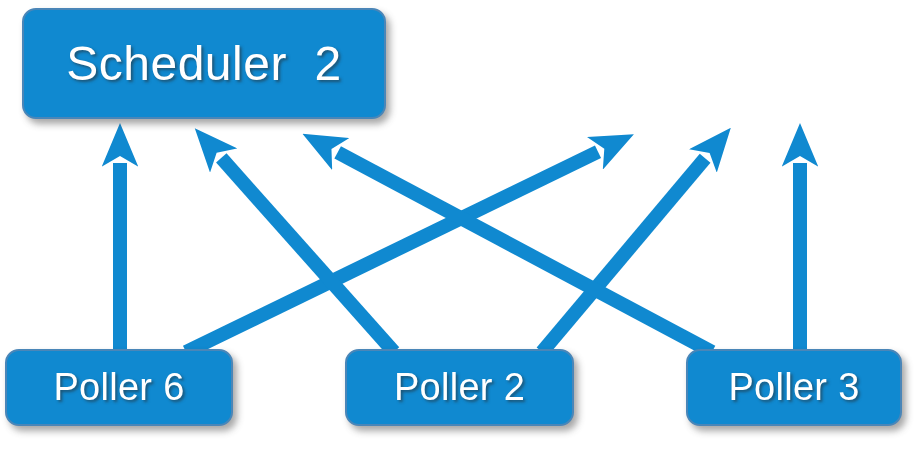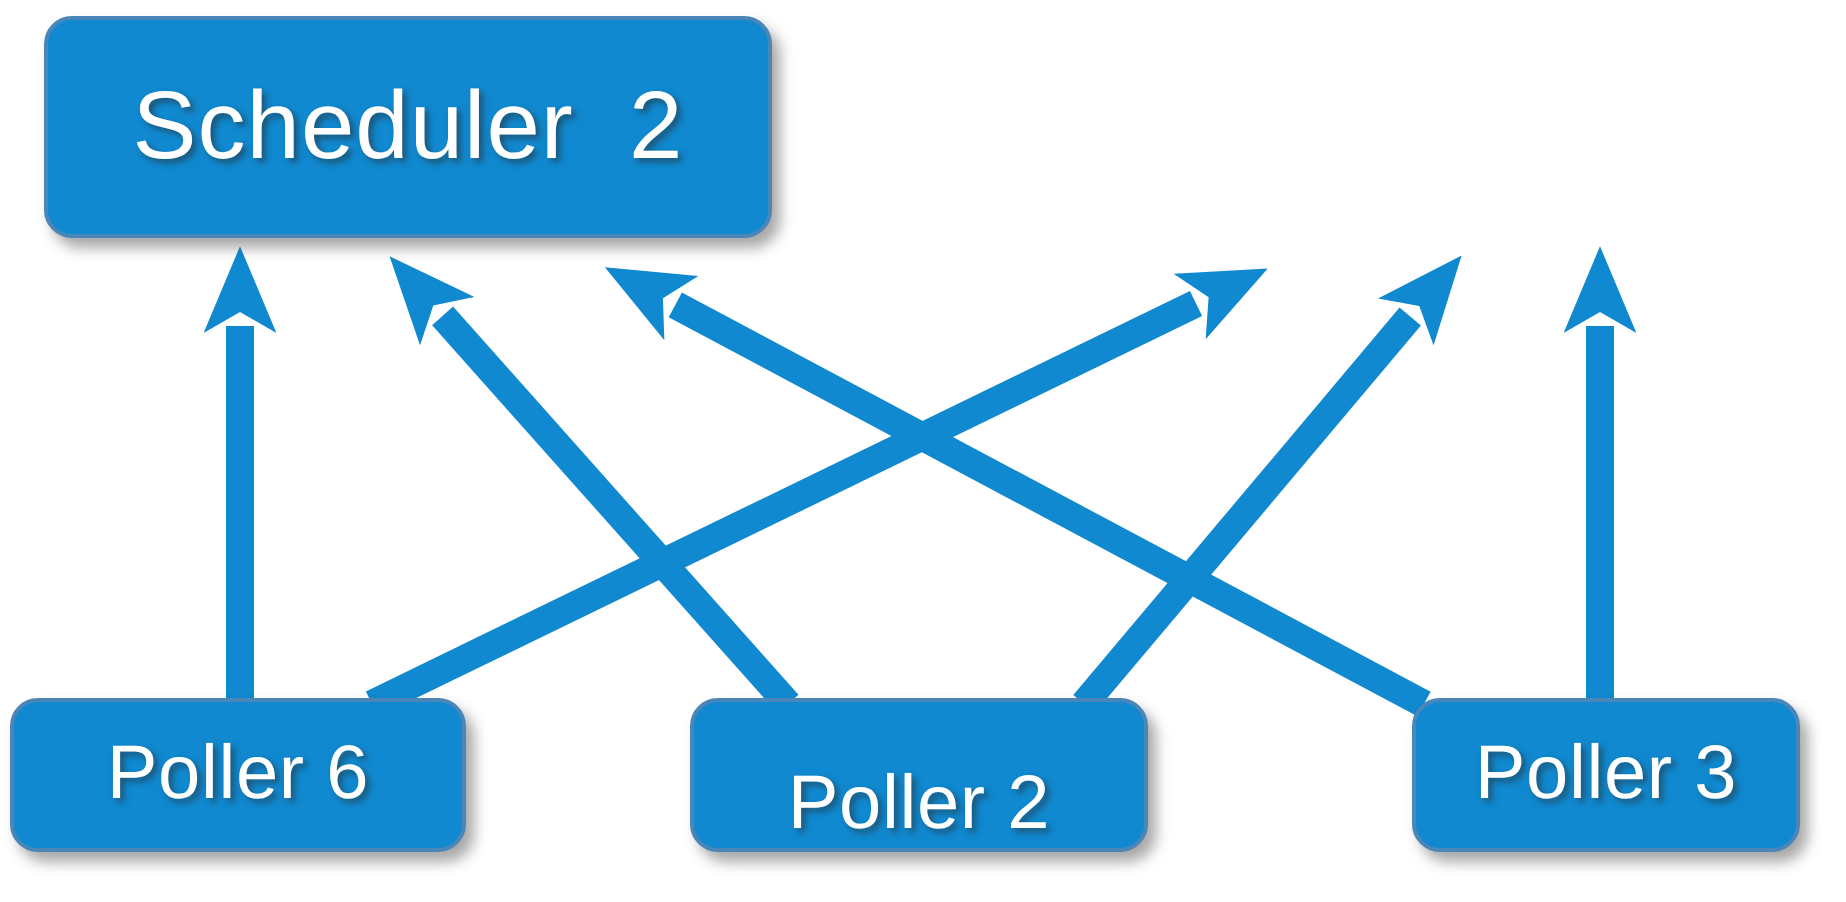--- a/index.html
+++ b/index.html
@@ -41,22 +41,22 @@
     font-size: 48px;
     letter-spacing: 0.5px;
   }
   .poller {
     font-size: 38px;
     letter-spacing: 0.3px;
   }
   #sched-1 { left: 22px;  top: 8px;   width: 364px; height: 111px; }
   #sched-2 { left: 555px; top: 8px;   width: 351px; height: 111px; }
   #poller-1 { left: 5px;   top: 349px; width: 228px; height: 77px; }
-  #poller-2 { left: 345px; top: 349px; width: 229px; height: 77px; align-items: flex-end; }
-  #poller-3 { left: 686px; top: 349px; width: 194px; height: 77px; margin-left: 20px; }
+  #poller-2 { left: 345px; top: 349px; width: 229px; height: 77px; }
+  #poller-3 { left: 686px; top: 349px; width: 216px; height: 77px; }
 </style>
 </head>
 <body>
 
 <div id="canvas">
 
   <svg id="arrow-layer" viewBox="0 0 923 451" xmlns="http://www.w3.org/2000/svg">
     <defs>
       <marker id="head" markerWidth="3.1" markerHeight="2.6" refX="0.25" refY="1.3" orient="auto" markerUnits="strokeWidth">
         <path d="M 0,0 L 3.1,1.3 L 0,2.6 L 0.75,1.3 Z" fill="#1089D0"></path>

